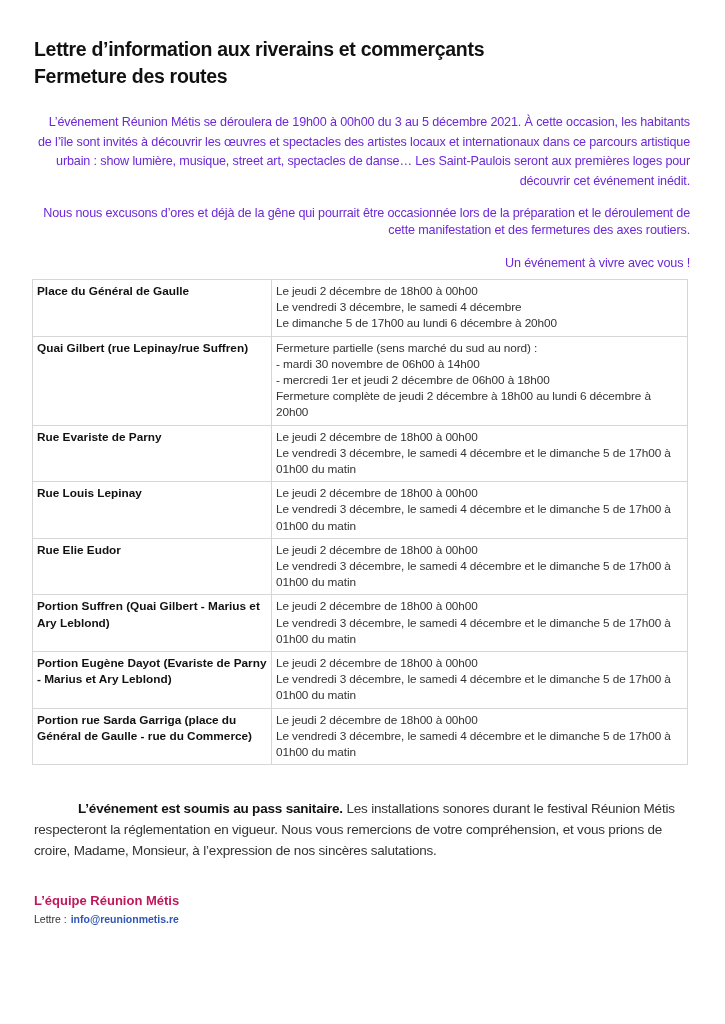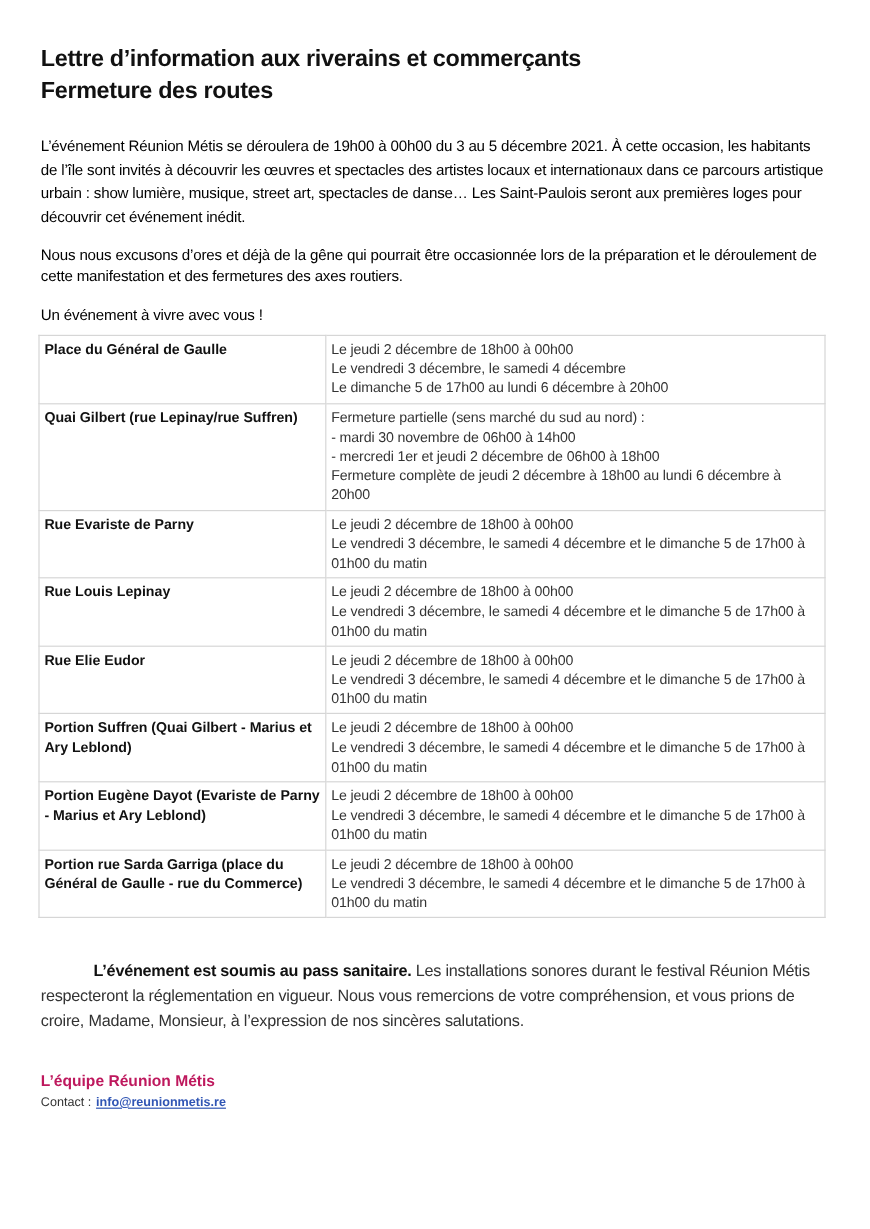--- a/index.html
+++ b/index.html
@@ -7,22 +7,23 @@
       width: 725px; height: 1024px; position: relative; overflow: hidden;
       font-family: "Liberation Sans", sans-serif; color: #222;
     }
     .page { position: absolute; left: 34px; top: 36px; width: 656px; }
     .title {
       font-family: "Liberation Sans", sans-serif; font-weight: bold;
       font-size: 19.5px; line-height: 27px; color: #111; letter-spacing: -0.3px;
       margin: 0;
     }
     .para {
-      font-size: 12.6px; line-height: 19.5px; color: #000000; margin: 0;
+      font-size: 12.6px; line-height: 19.5px; color: #6d28d9; margin: 0;
       letter-spacing: -0.15px;
+      text-align: right;
     }
     .p1 { margin-top: 23px; }
     .p2 { margin-top: 15px; }
     .p3 { margin-top: 14px; line-height: 17px; }
     table.closures {
       position: absolute; left: 32px; top: 279px; width: 656px;
       border-collapse: collapse; font-size: 11.8px; color: #222;
     }
     table.closures td {
       border: 1.5px solid #d6d6d6; vertical-align: top;
@@ -37,21 +38,21 @@
     }
     .closing strong { color: #111; padding-left: 44px; }
     .signature {
       position: absolute; left: 34px; top: 893px;
       font-weight: bold; font-size: 13px; color: #be185d; margin: 0;
     }
     .contact {
       position: absolute; left: 34px; top: 913px;
       font-size: 10.5px; color: #333; margin: 0;
     }
-    .contact a { color: #3055b4; font-weight: bold; text-decoration: underline; margin-left: 4px; }
+    .contact a { color: #3055b4; font-weight: bold; margin-left: 4px; }
   </style>
 </head>
 <body>
 
 <div class="page">
   <h1 class="title">
     <span>Lettre d’information aux riverains et commerçants</span><br>
     <span>Fermeture des routes</span>
   </h1>
   <p class="para p1">L’événement Réunion Métis se déroulera de 19h00 à 00h00 du 3 au 5 décembre 2021. À cette occasion,  les habitants de l’île sont invités à découvrir les œuvres et spectacles des artistes locaux et internationaux dans ce parcours artistique urbain : show lumière, musique, street art, spectacles de danse… Les Saint-Paulois seront aux premières loges pour découvrir cet événement inédit.</p>
@@ -122,14 +123,14 @@
       </tr>
     </tbody>
 </table>
 
 <p class="closing">
   <strong>L’événement est soumis au pass sanitaire.</strong><span> Les installations sonores durant le festival Réunion Métis respecteront la réglementation en vigueur. Nous vous remercions de votre compréhension, et vous prions de croire, Madame, Monsieur, à l’expression de nos sincères salutations.</span>
 </p>
 
 <p class="signature">L’équipe Réunion Métis</p>
 <p class="contact">
-  <span>Contact :</span><a>info@reunionmetis.re</a>
+  <span>Lettre :</span><a>info@reunionmetis.re</a>
 </p>
 
 </body></html>

